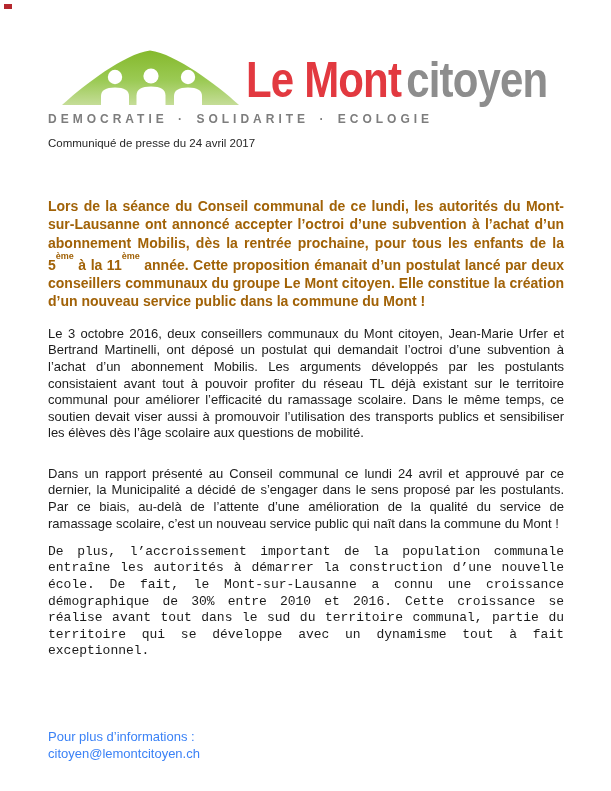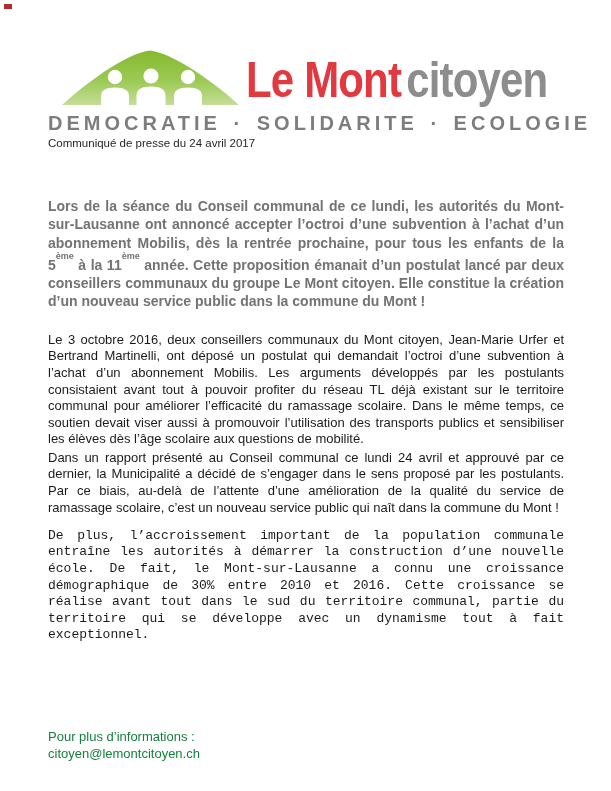--- a/index.html
+++ b/index.html
@@ -15,42 +15,42 @@
   .hill { position:absolute; left:62px; top:47px; width:177px; height:58px; }
   .brand {
     position:absolute; left:246px; top:55px;
     font-size:50px; font-weight:bold; line-height:1; letter-spacing:-1px;
     transform:scaleX(0.84); transform-origin:left top; white-space:nowrap;
   }
   .brand-red { color:var(--brand-red); }
   .brand-gray { color:var(--brand-gray); margin-left:6px; }
   .tagline {
     position:absolute; left:48px; top:112px; width:540px;
-    font-size:20px; font-weight:bold; letter-spacing:4px; word-spacing:3px;
+    font-size:12px; font-weight:bold; letter-spacing:4px; word-spacing:3px;
     color:var(--tagline-gray); white-space:nowrap;
   }
   .date-line {
     position:absolute; left:48px; top:137px;
     font-size:11.5px; color:#262626;
   }
   .body-text {
     position:absolute; left:48px; top:197px; width:516px;
     text-align:justify;
   }
   .body-text p { margin:0; }
-  p.lead { font-size:14px; font-weight:bold; line-height:18.35px; color:#737373; }
+  p.lead { font-size:14px; font-weight:bold; line-height:18.35px; color:#a16207; }
   p.reg  { font-size:13px; line-height:16.6px; color:#1b1b1b; }
   p.gap-a { margin-top:13.5px; }
-  p.gap-b { margin-top:21px; }
-  p.gap-c { margin-top:2px; }
+  p.gap-b { margin-top:15px; }
+  p.gap-c { margin-top:24px; }
   p.gap-d { margin-top:11.5px;font-family:Liberation Mono, monospace; }
   sup.ord { font-size:9px; font-weight:bold; position:relative; top:-5px; }
   .contact {
     position:absolute; left:48px; top:729px;
-    font-size:13px; line-height:16.5px; color:#15803d;
+    font-size:13px; line-height:16.5px; color:#3b82f6;
   }
 </style>
 </head>
 <body>
 
 <div class="page">
 
   <div class="corner-mark"></div>
 
   <header>

